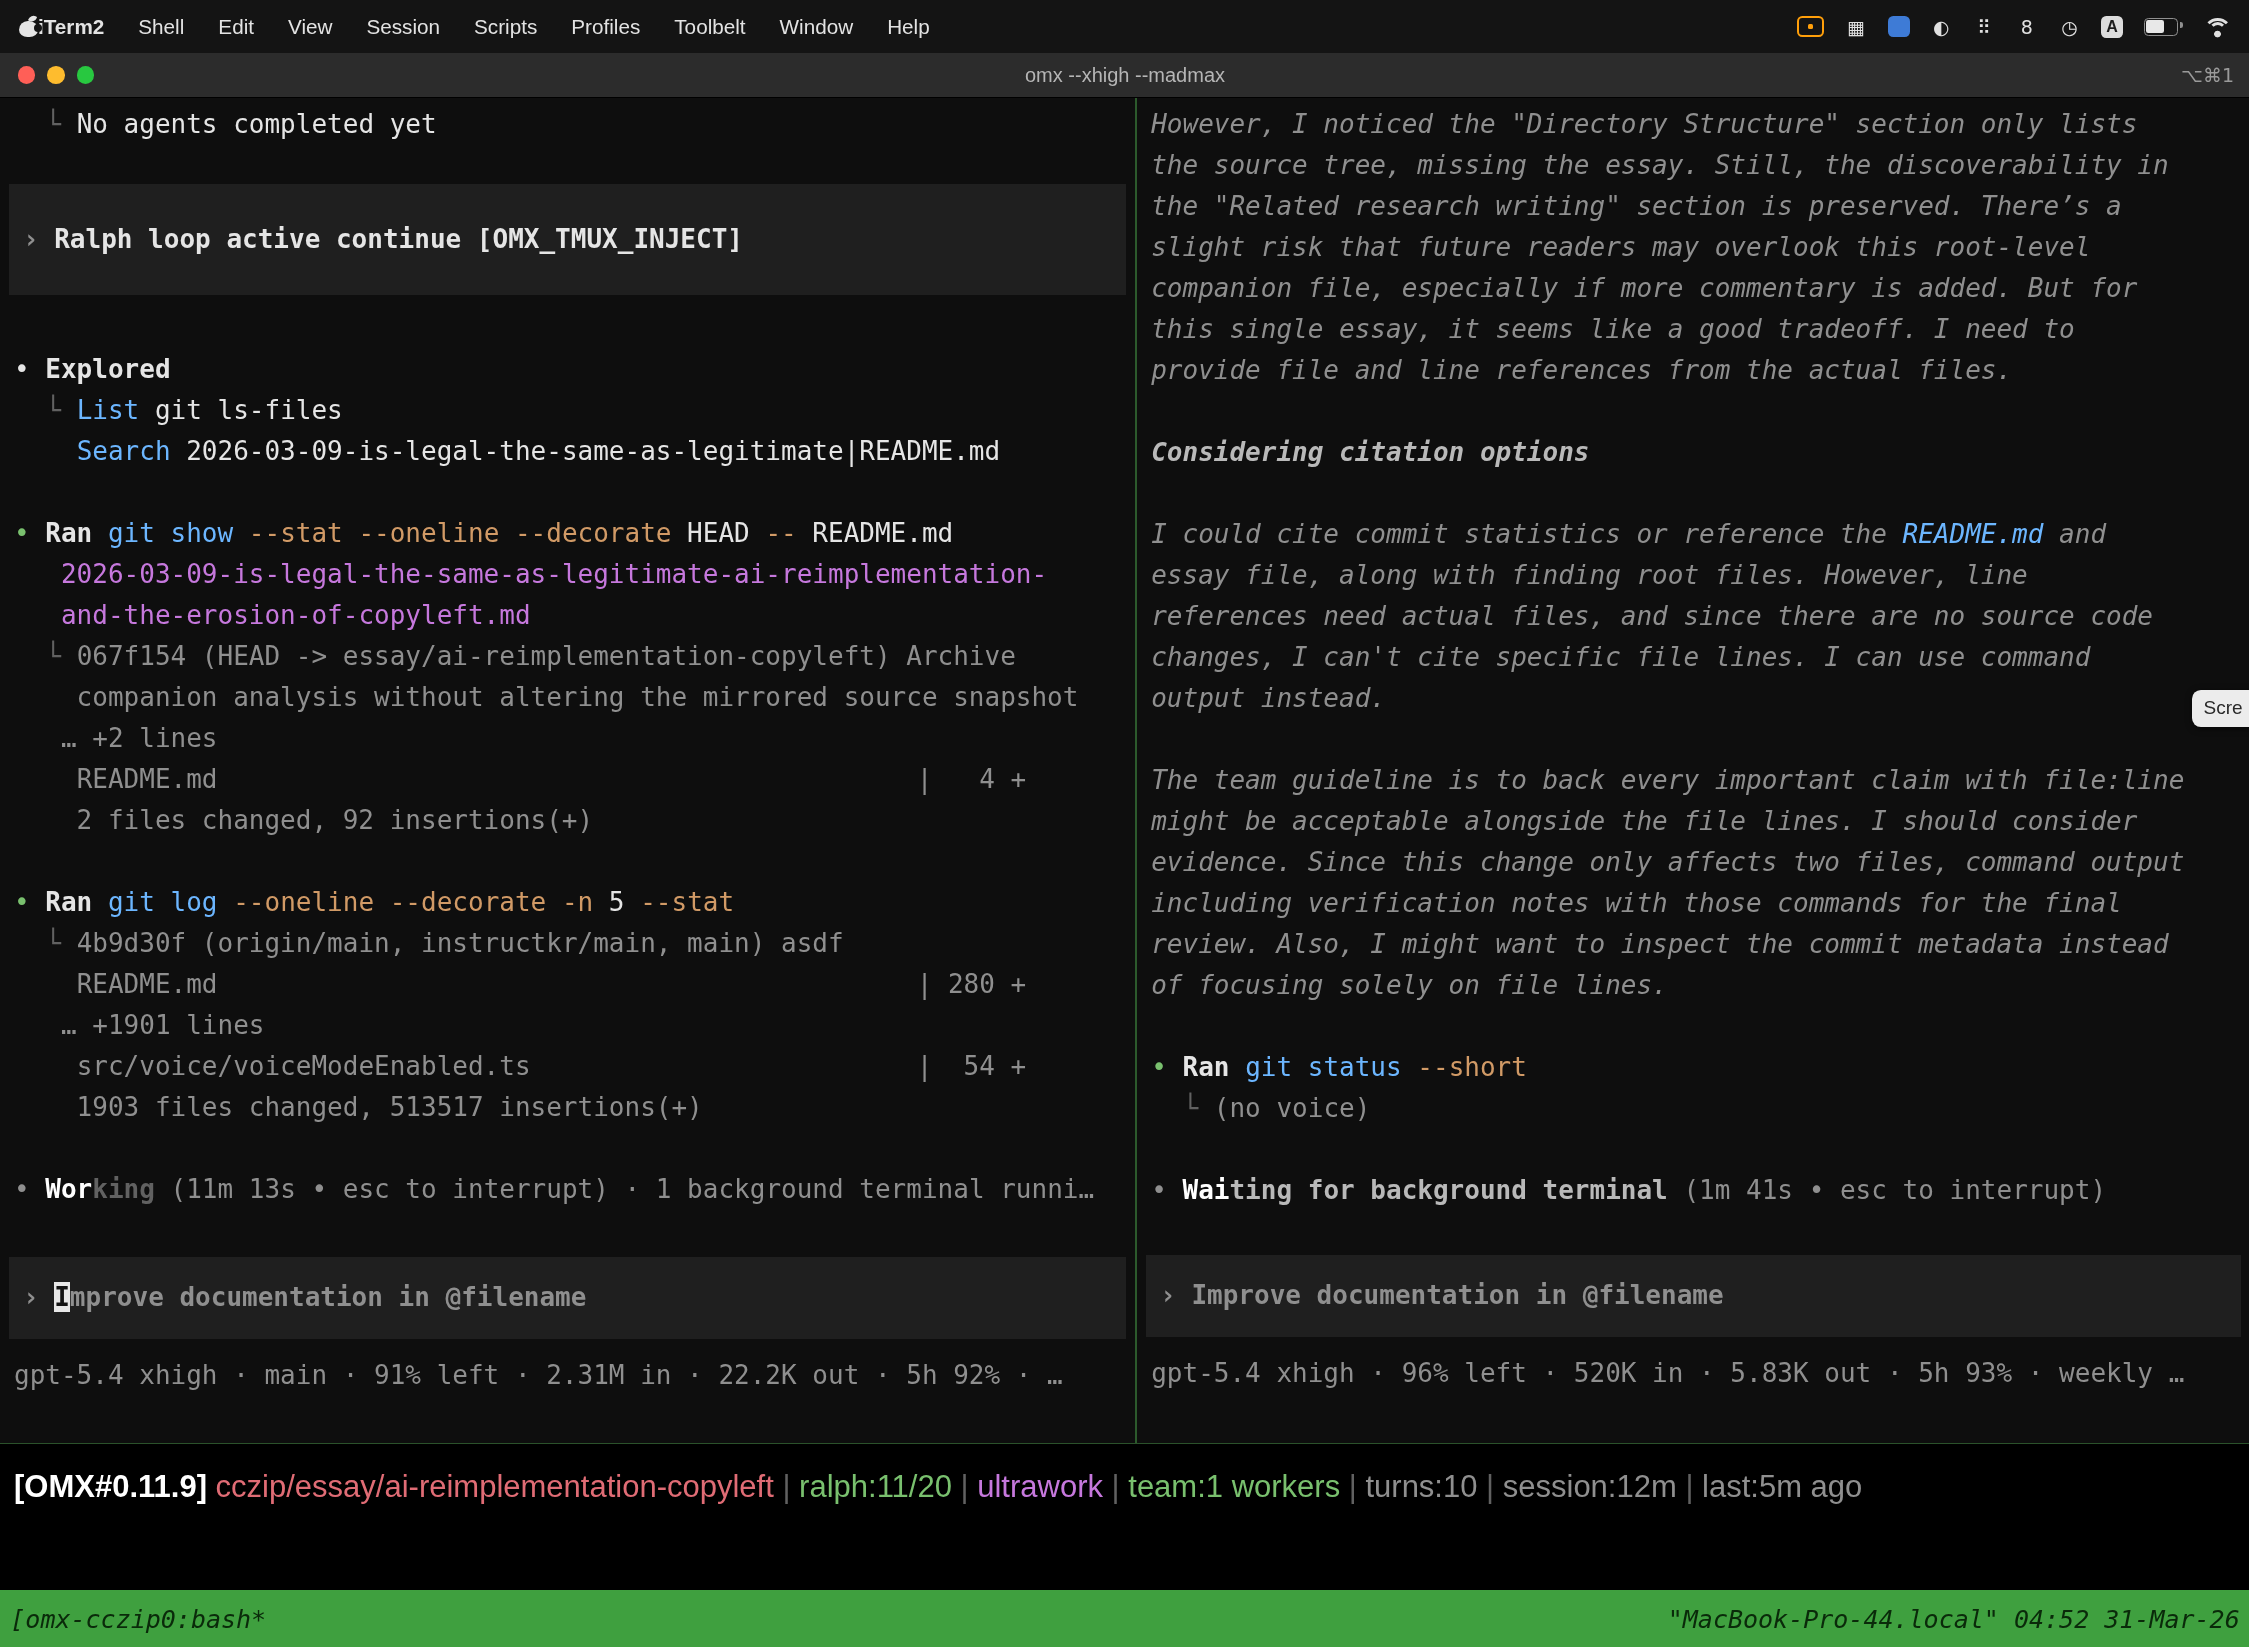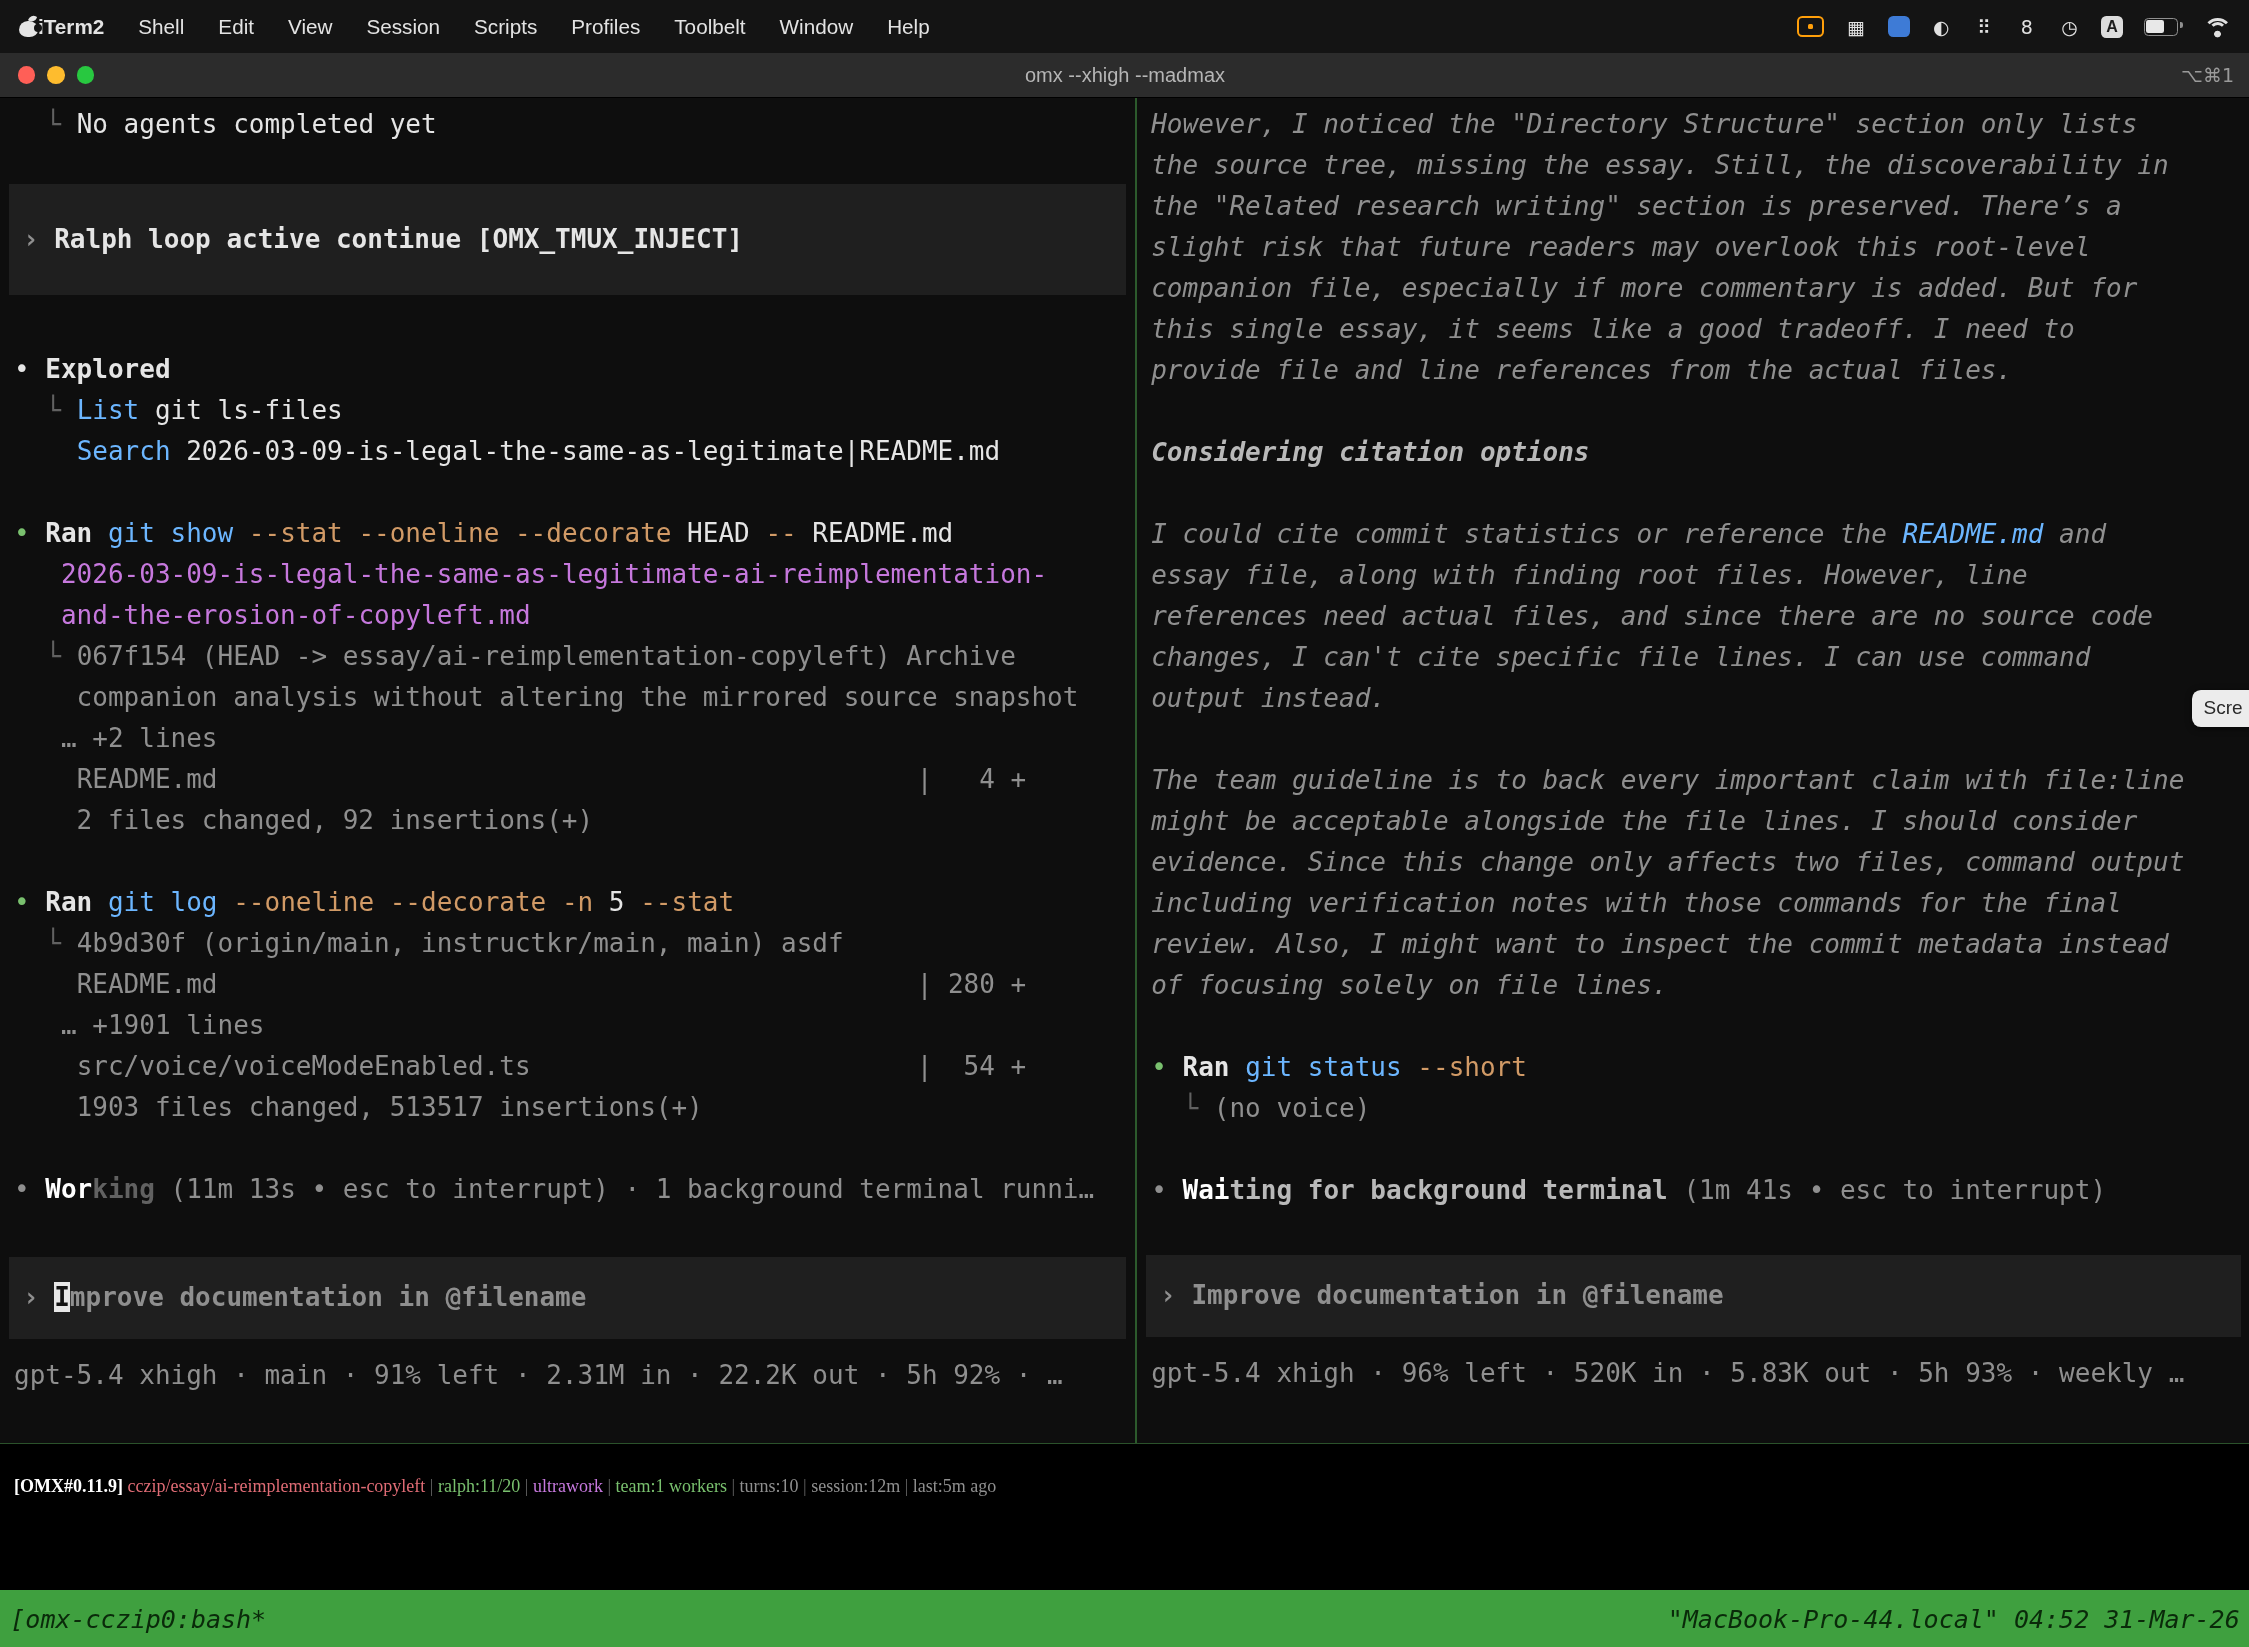--- a/index.html
+++ b/index.html
@@ -61,21 +61,21 @@
   
   .w{color:#e5e5e5;} .W{color:#ffffff;} .b{font-weight:bold;}
   .d{color:#8f8f8f;} .dd{color:#616161;}
   .bl{color:#6cb6ff;} .mg{color:#c678dd;} .or{color:#d19a66;}
   .gn{color:#79c06e;} .red{color:#e06c75;} .lg{color:#b9b9b9;}
   .it{font-style:italic;}
   .cur{background:#e8e8e8;color:#141414;}
   .fw{display:inline-block;width:840px;}
 
   
-  .omxline{padding-top:22px;background:#000;font-family:Liberation Serif, serif;font-size:18px;}
+  .omxline{padding-top:22px;background:#000;font-family:Liberation Sans, sans-serif;font-size:31px;}
 
   
   .tmuxbar{position:absolute;left:0;right:0;bottom:0;height:58px;background:#3fa03f;color:#0a2a0a;
     display:flex;align-items:center;justify-content:space-between;padding:0 10.3px;
     font-family:"DejaVu Sans Mono",monospace;font-size:25px;font-style:italic;}
 
   
   .screen-tag{position:absolute;right:0;top:690px;background:#ececec;color:#2a2a2a;
     font:19px "Liberation Sans",sans-serif;padding:7.4px 7.4px 7.4px 11.8px;
     border-radius:8.9px 0 0 8.9px;box-shadow:0 1.5px 5.9px rgba(0,0,0,.5);z-index:5;}

